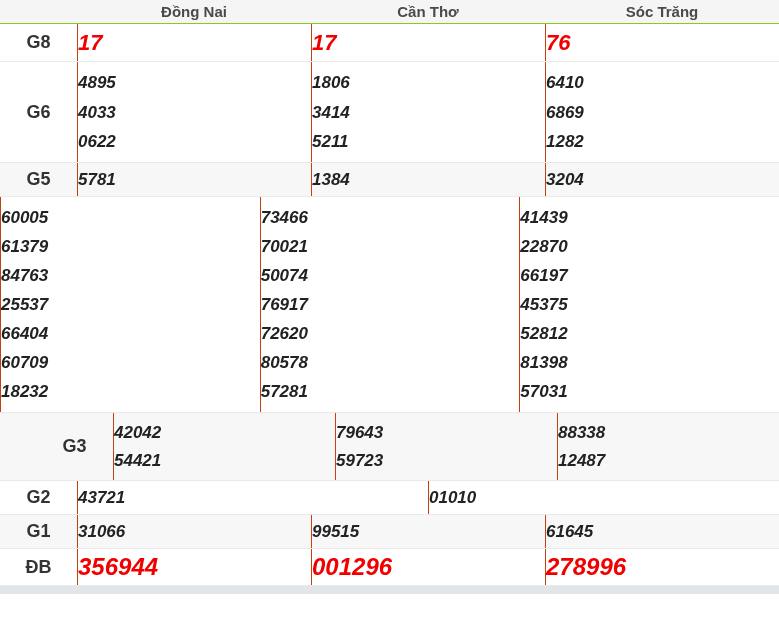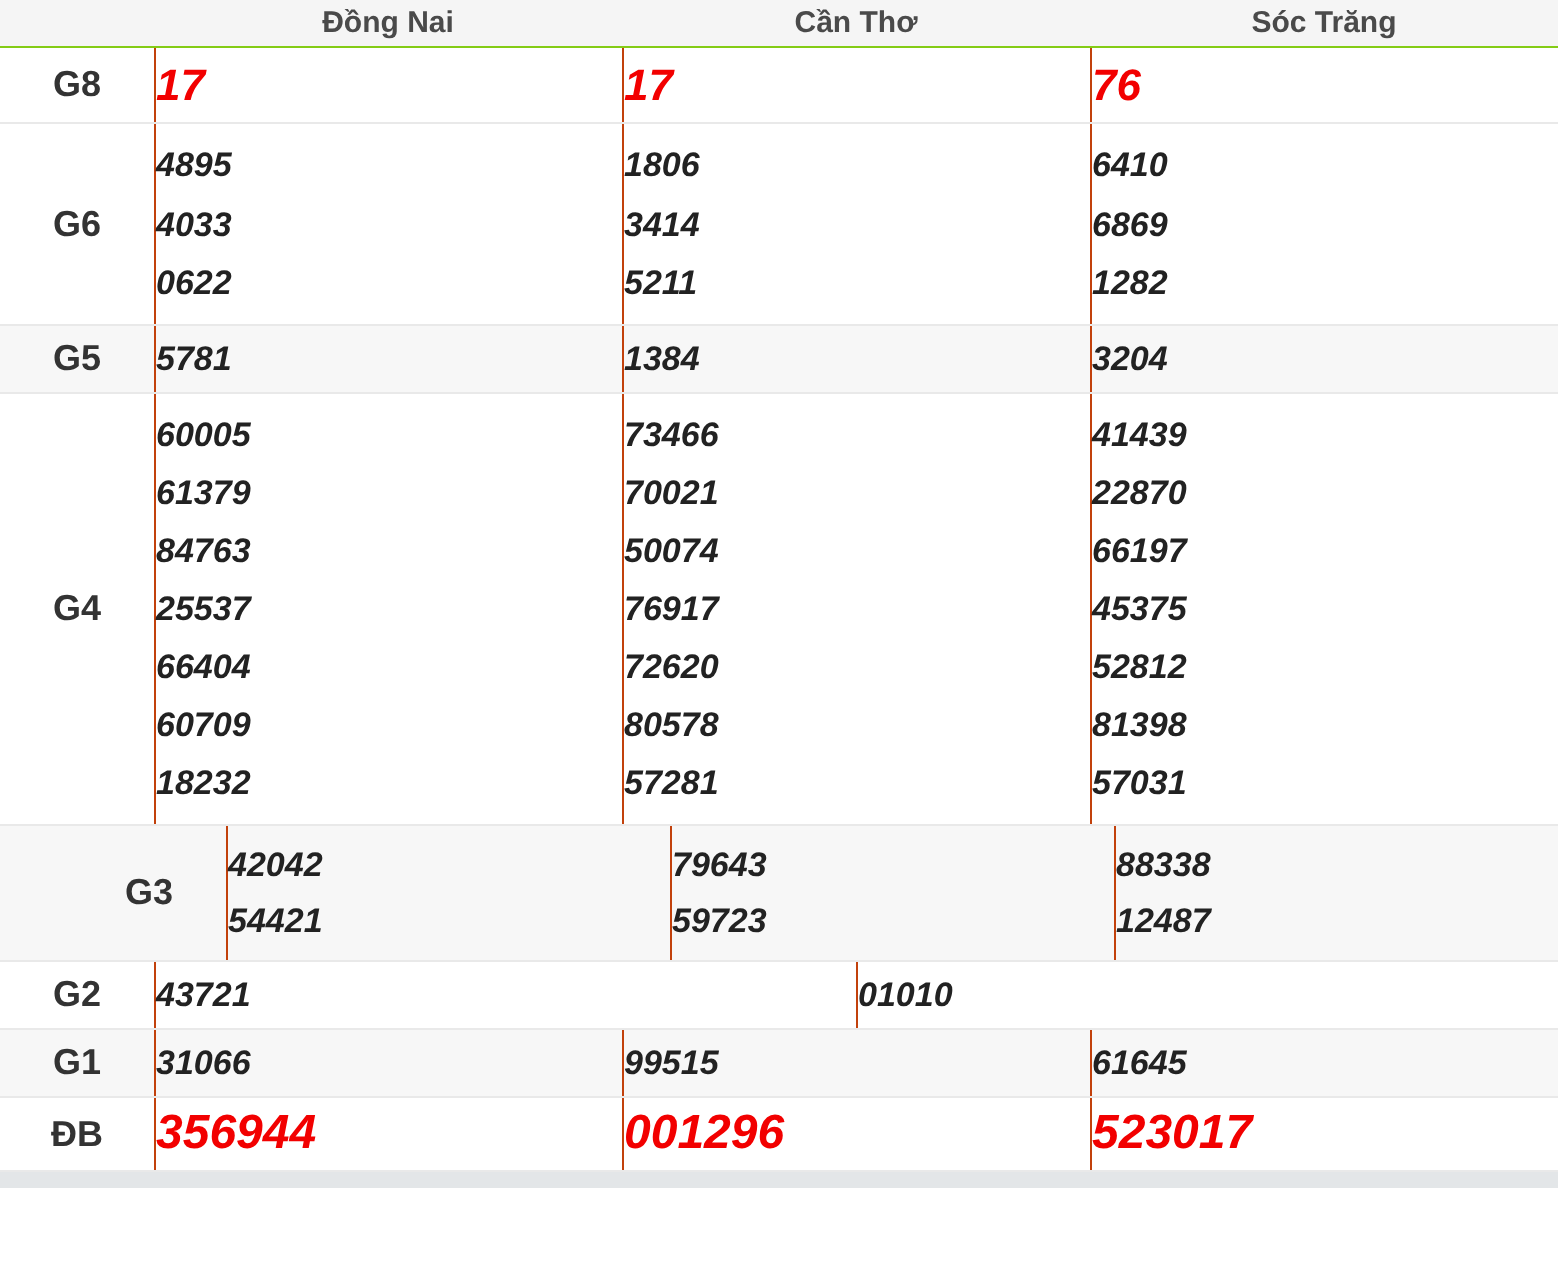--- a/index.html
+++ b/index.html
@@ -87,21 +87,20 @@
     </div>
     <div class="cell">
       <span class="num">1384</span>
     </div>
     <div class="cell">
       <span class="num">3204</span>
     </div>
   </div>
 
   <div class="row r-g4">
-    <div class="label">G4</div>
     <div class="cell">
       <span class="num">60005</span>
       <span class="num">61379</span>
       <span class="num">84763</span>
       <span class="num">25537</span>
       <span class="num">66404</span>
       <span class="num">60709</span>
       <span class="num">18232</span>
     </div>
     <div class="cell">
@@ -165,18 +164,18 @@
 
   <div class="row r-db">
     <div class="label">ĐB</div>
     <div class="cell">
       <span class="num red-xl">356944</span>
     </div>
     <div class="cell">
       <span class="num red-xl">001296</span>
     </div>
     <div class="cell">
-      <span class="num red-xl">523017</span>
+      <span class="num red-xl">278996</span>
     </div>
   </div>
 
   <div class="bottom-strip"></div>
 </div>
 
 </body></html>

